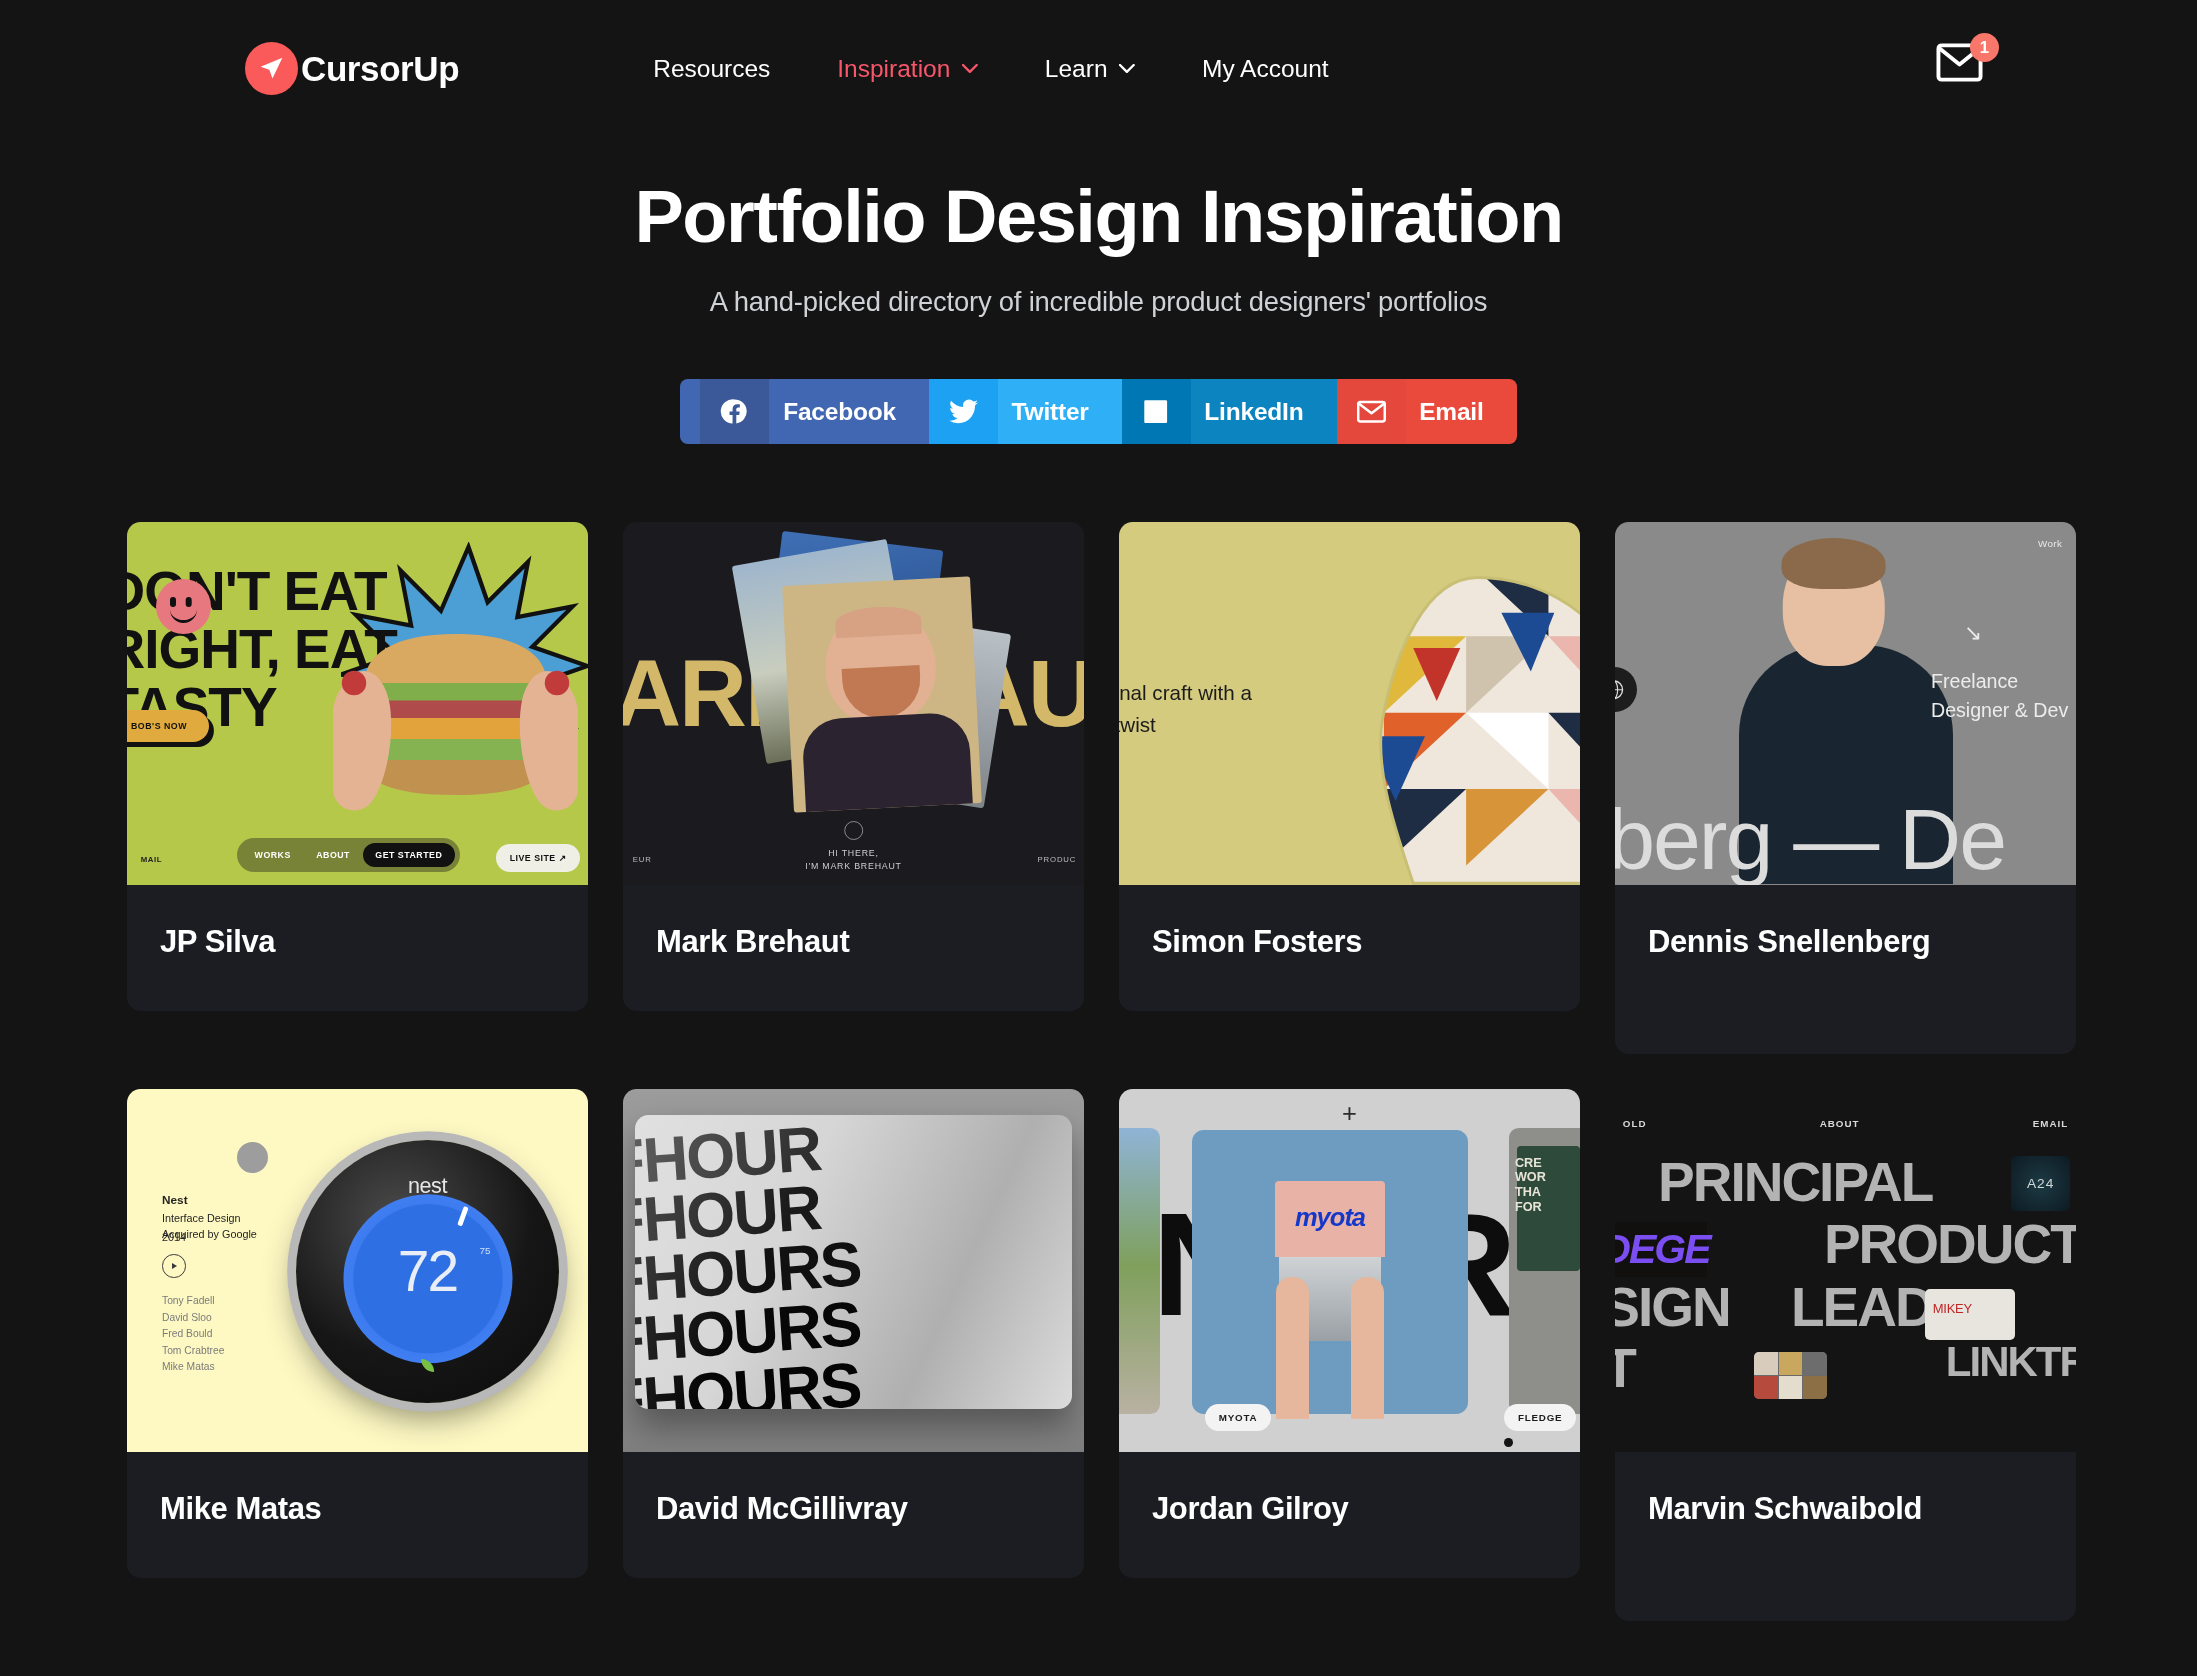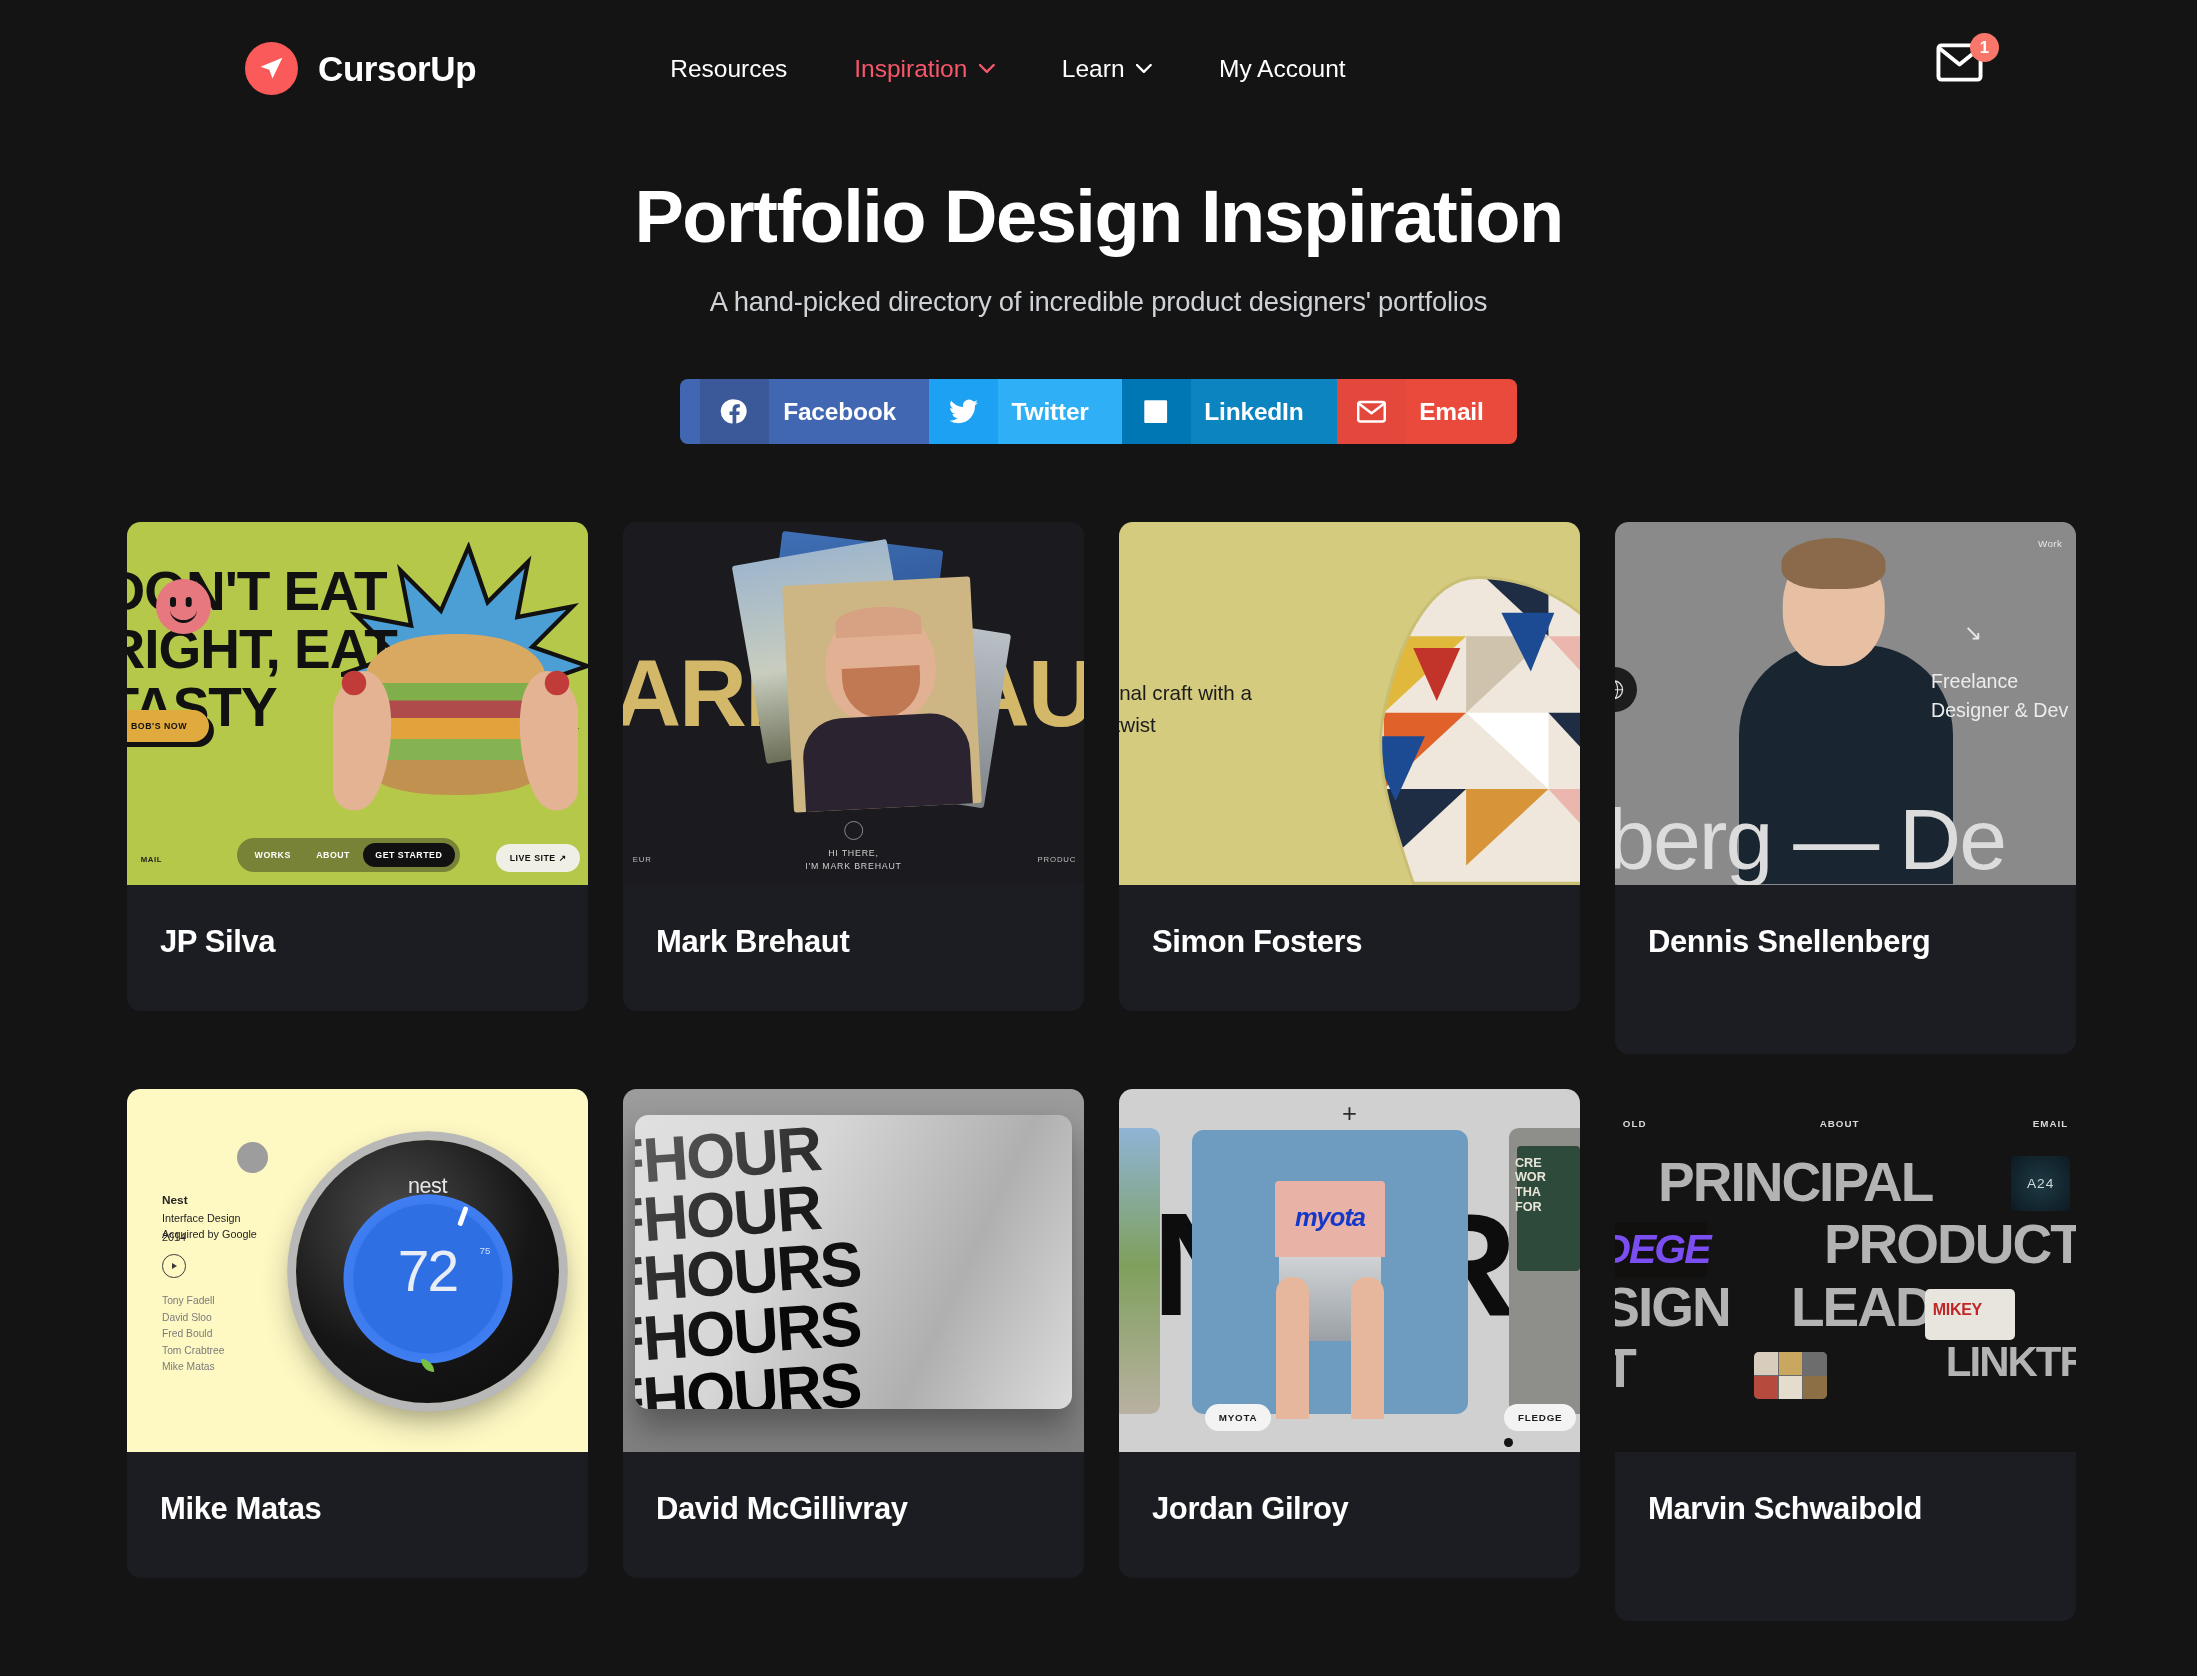--- a/index.html
+++ b/index.html
@@ -9,21 +9,21 @@
     font-family: "Liberation Sans", sans-serif;
     overflow: hidden;
   }
   .page { width: 2197px; height: 1676px; position: relative; background: #141414; }
 
   
   .header {
     height: 137px; display: flex; align-items: center;
     padding: 0 245px 0 245px; position: relative;
   }
-  .brand { display: flex; align-items: center; gap: 20px; }
+  .brand { display: flex; align-items: center; gap: 3px; }
   .brand-mark {
     width: 53px; height: 53px; border-radius: 50%;
     background: #fb5a5a; display: flex; align-items: center; justify-content: center;
   }
   .brand-mark svg { display: block; }
   .brand-name { color: #ffffff; font-size: 35px; font-weight: bold; letter-spacing: -0.4px; }
 
   .nav { display: flex; align-items: center; gap: 67px; margin-left: 194px; }
   .nav-item { display: flex; align-items: center; gap: 11.8px; color: #ffffff; font-size: 24.5px; font-weight: 500; cursor: pointer; white-space: nowrap; }
   .nav-item.active { color: #f8566a; }
@@ -170,21 +170,21 @@
   .t8 .b2 { right: -5.9px; top: 129px; font-size: 55px; }
   .t8 .b3 { left: -11.8px; top: 192px; font-size: 55px; }
   .t8 .b4 { left: 176px; top: 192px; font-size: 55px; }
   .t8 .b5 { left: -11.8px; top: 253px; font-size: 55px; }
   .t8 .b6 { right: -11.8px; top: 253px; font-size: 42px; }
   .t8 .dege { position: absolute; left: -13.7px; top: 133px; width: 106px; height: 55px; background: #12100f; display:flex; align-items:center;text-align:center; }
   .t8 .dege span { color: #7a4ef0; font-size: 41px; font-weight: 900; font-style: italic; letter-spacing: -2px; }
   .t8 .th { position: absolute; border-radius: 4.9px; overflow: hidden; }
   .t8 .th-a24 { right: 5.9px; top: 67px; width: 59px; height: 55px; background: radial-gradient(circle at 50% 50%, #1d3a44, #0d1a22); display:flex; align-items:center; justify-content:center; color:#cfd9d8; font-size:13.7px; letter-spacing:1px; }
   .t8 .th-mk { right: 61px; top: 200px; width: 90px; height: 51px; background: #e8e5df; }
-  .t8 .th-mk .r { color: #c02626; font-size: 16px; font-weight: 700; letter-spacing: -0.3px; padding: 11.8px 0 0 7.8px; }
+  .t8 .th-mk .r { color: #c02626; font-size: 13px; font-weight: 400; letter-spacing: -0.3px; padding: 11.8px 0 0 7.8px; }
   .t8 .th-grid { left: 139px; top: 263px; width: 73px; height: 47px; display: grid; grid-template-columns: repeat(3,1fr); grid-template-rows: repeat(2,1fr); gap: 1px; background:#6b6b6b; }
   .t8 .th-grid i { display:block; }
 </style>
 </head>
 <body>
 
 <div class="page">
 
   <div class="header">
     <div class="brand">

